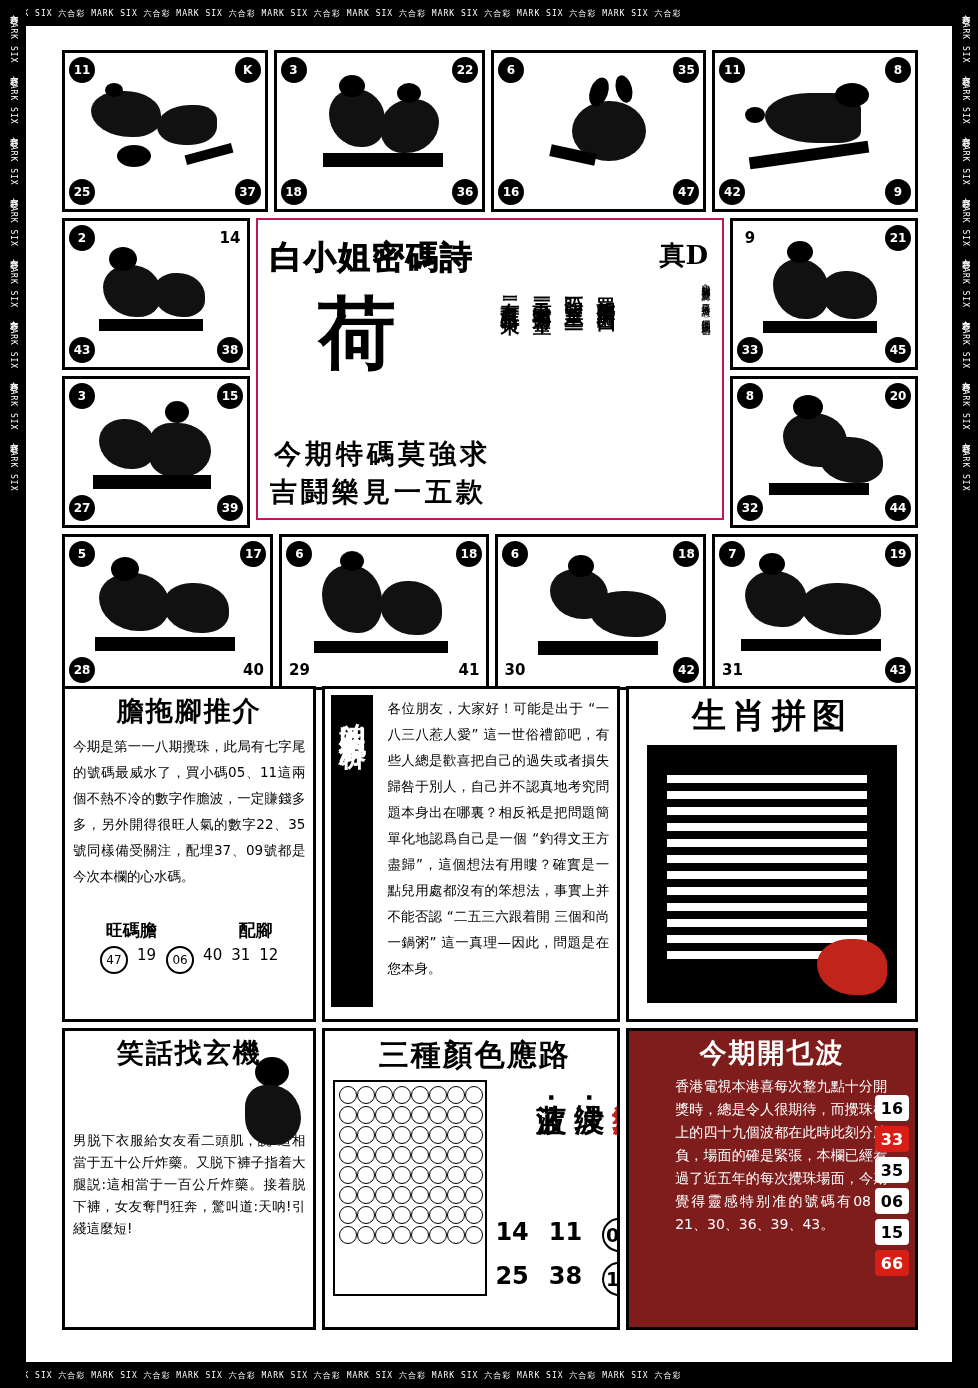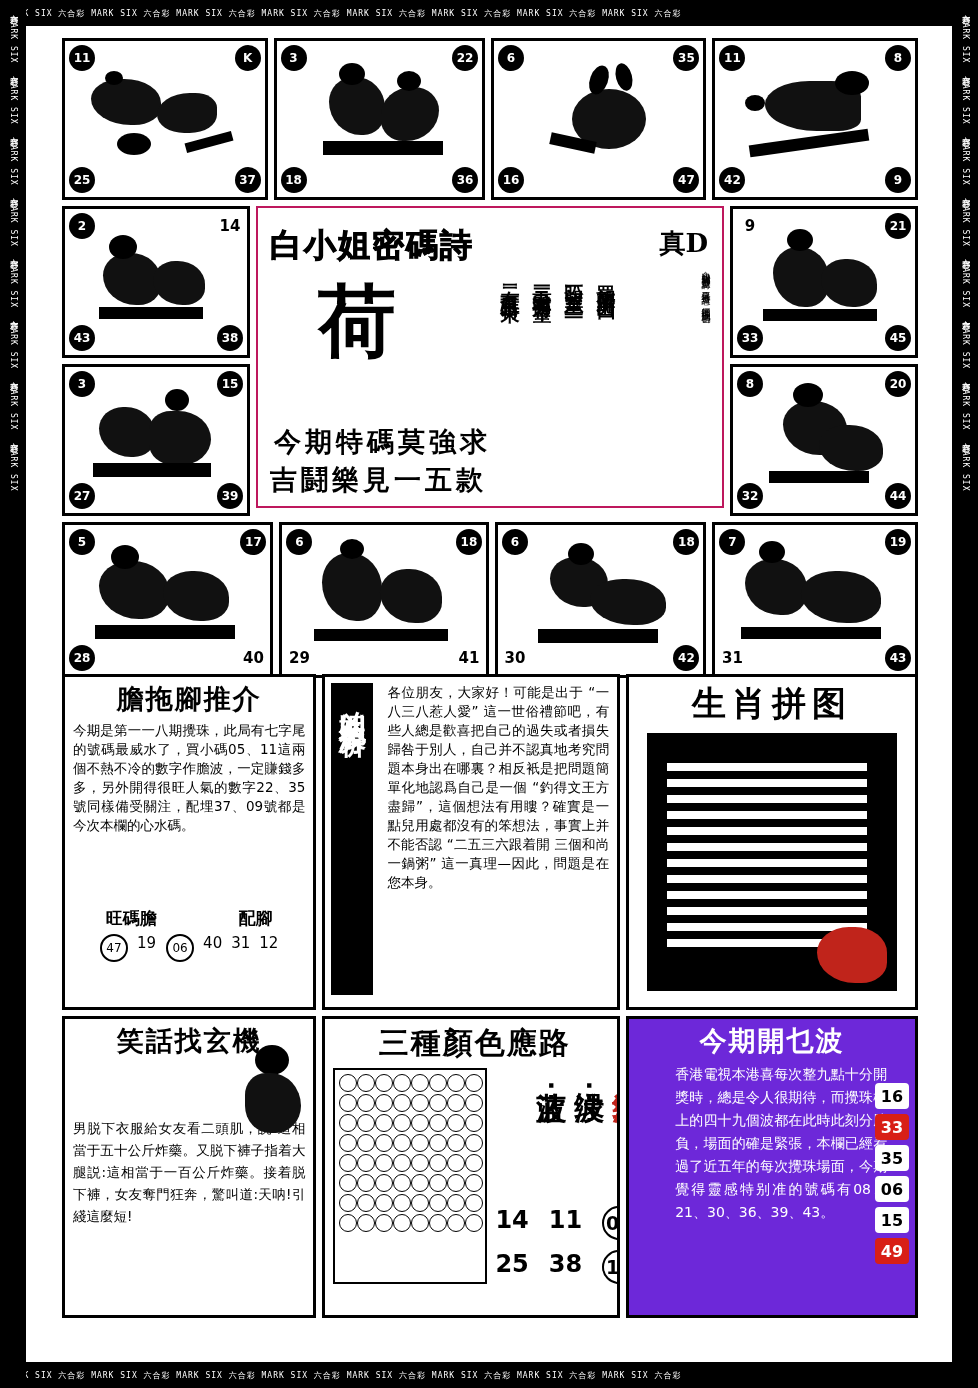--- a/index.html
+++ b/index.html
@@ -9,21 +9,21 @@
   
   .border-band{position:absolute;background:#000;color:#fff;font-size:9px;letter-spacing:1px;overflow:hidden;white-space:nowrap;}
   .border-top{left:0;top:0;width:978px;height:26px;}
   .border-bottom{left:0;bottom:0;width:978px;height:26px;}
   .border-left{left:0;top:0;width:26px;height:1388px;}
   .border-right{right:0;top:0;width:26px;height:1388px;}
   .bt-inner{display:flex;align-items:center;height:26px;gap:14px;padding-left:6px;}
   .bt-inner span{font-size:8px;font-family:"DejaVu Sans Mono","Liberation Mono",monospace;}
   .vband{writing-mode:vertical-rl;font-size:8px;line-height:26px;font-family:"DejaVu Sans Mono","Liberation Mono",monospace;padding-top:8px;}
 
-  .inner{position:absolute;left:26px;top:26px;width:926px;height:980px;background:#fff;}
+  .inner{position:absolute;left:26px;top:38px;width:926px;height:980px;background:#fff;}
 
   
   .grid{position:absolute;left:36px;top:12px;width:856px;}
   .row{display:flex;gap:6px;margin-bottom:6px;}
   .cell{position:relative;border:3px solid #000;background:#fff;overflow:hidden;}
   .cell .art{position:absolute;inset:0;}
   .num{position:absolute;width:26px;height:26px;border-radius:50%;background:#000;color:#fff;font-size:12px;font-weight:bold;display:flex;align-items:center;justify-content:center;font-family:"DejaVu Sans","Liberation Sans",sans-serif;}
   .num.tl{left:4px;top:4px;}
   .num.tr{right:4px;top:4px;}
   .num.bl{left:4px;bottom:4px;}
@@ -41,29 +41,29 @@
   .poem-big{position:absolute;left:60px;top:62px;font-size:78px;font-family:"DejaVu Serif","Liberation Serif",serif;font-weight:bold;}
   .poem-vert{position:absolute;writing-mode:vertical-rl;font-family:"DejaVu Serif","Liberation Serif",serif;font-size:19px;font-weight:bold;line-height:26px;letter-spacing:3px;}
   .poem-note{position:absolute;writing-mode:vertical-rl;font-size:9px;line-height:13px;letter-spacing:1px;}
   .poem-foot1,.poem-foot2{position:absolute;font-family:"DejaVu Serif","Liberation Serif",serif;font-weight:bold;font-size:27px;letter-spacing:4px;}
 
   
   .blocks{position:absolute;left:36px;top:648px;width:856px;}
   .brow{display:flex;gap:6px;margin-bottom:6px;}
   .bx{border:3px solid #000;background:#fff;position:relative;overflow:hidden;}
   .bx-title{font-family:"DejaVu Serif","Liberation Serif",serif;font-weight:bold;font-size:27px;letter-spacing:2px;text-align:center;padding:4px 0 2px;}
-  .bx-body{font-size:13.5px;line-height:19px;padding:2px 8px;text-align:justify;}
+  .bx-body{font-size:13.5px;line-height:26px;padding:2px 8px;text-align:justify;}
   .vtitle{writing-mode:vertical-rl;font-family:"DejaVu Serif","Liberation Serif",serif;font-weight:bold;font-size:27px;letter-spacing:4px;background:#000;color:#fff;padding:6px 3px;}
 
   .balls{display:flex;gap:10px;align-items:center;justify-content:center;margin-top:4px;}
   .ballrow{display:flex;gap:9px;font-size:15px;}
   .ball-o{display:inline-flex;width:24px;height:24px;border:2px solid #000;border-radius:50%;align-items:center;justify-content:center;font-size:12px;}
   .redtxt{color:#c0241b;}
 
-  .invbox{background:#6d28d9;color:#fff;}
+  .invbox{background:#7f1d1d;color:#fff;}
   .numcol{position:absolute;right:6px;top:8px;display:flex;flex-direction:column;gap:5px;}
   .numcol .nb{width:34px;height:26px;border-radius:4px;background:#fff;color:#000;font-weight:bold;font-size:16px;display:flex;align-items:center;justify-content:center;}
   .numcol .nb.red{background:#d81f16;color:#fff;}
 
   .footer{position:absolute;left:0;bottom:26px;width:978px;height:56px;display:flex;align-items:center;gap:16px;padding-left:26px;box-sizing:border-box;}
   .f1{font-family:"DejaVu Serif","Liberation Serif",serif;font-weight:bold;font-size:37px;}
   .f2{font-family:"DejaVu Sans","Liberation Sans",sans-serif;font-weight:bold;font-size:44px;color:#d81f16;letter-spacing:1px;}
 
   .colorwords{display:flex;gap:8px;font-family:"DejaVu Serif","Liberation Serif",serif;font-weight:bold;font-size:30px;line-height:30px;}
   .cw{writing-mode:vertical-rl;}
@@ -423,21 +423,21 @@
 
         <div class="bx invbox" style="width:290px;height:296px;">
           <div class="bx-title" style="color:#fff;">今期開乜波</div>
           <div class="bx-body" style="color:#fff;width:212px;line-height:23px;font-size:14px;margin-left:38px;">香港電視本港喜每次整九點十分開獎時，總是令人很期待，而攪珠機上的四十九個波都在此時此刻分勝負，場面的確是緊張，本欄已經看過了近五年的每次攪珠場面，今期覺得靈感特别准的號碼有08、21、30、36、39、43。</div>
           <div class="numcol" style="top:64px;">
             <div class="nb">16</div>
             <div class="nb red">33</div>
             <div class="nb">35</div>
             <div class="nb">06</div>
             <div class="nb">15</div>
-            <div class="nb red">49</div>
+            <div class="nb red">66</div>
           </div>
         </div>
       </div>
     </div>
   </div>
 
 
 </div>
 
 </body></html>

